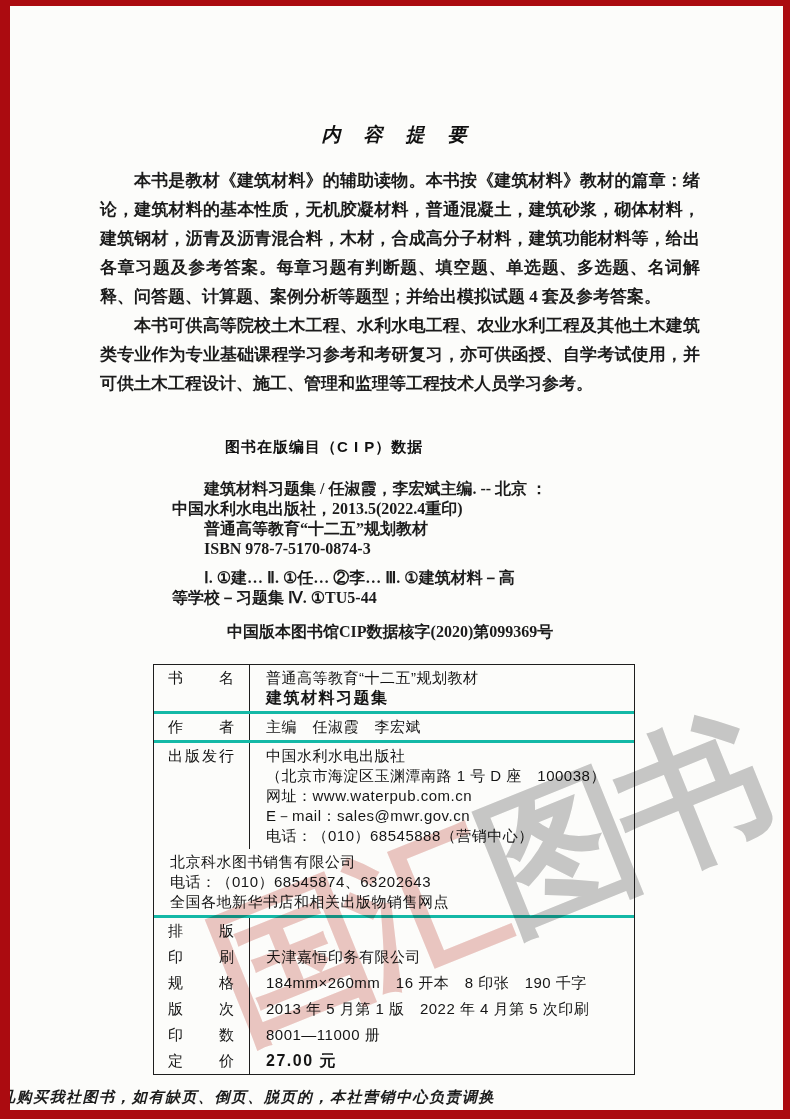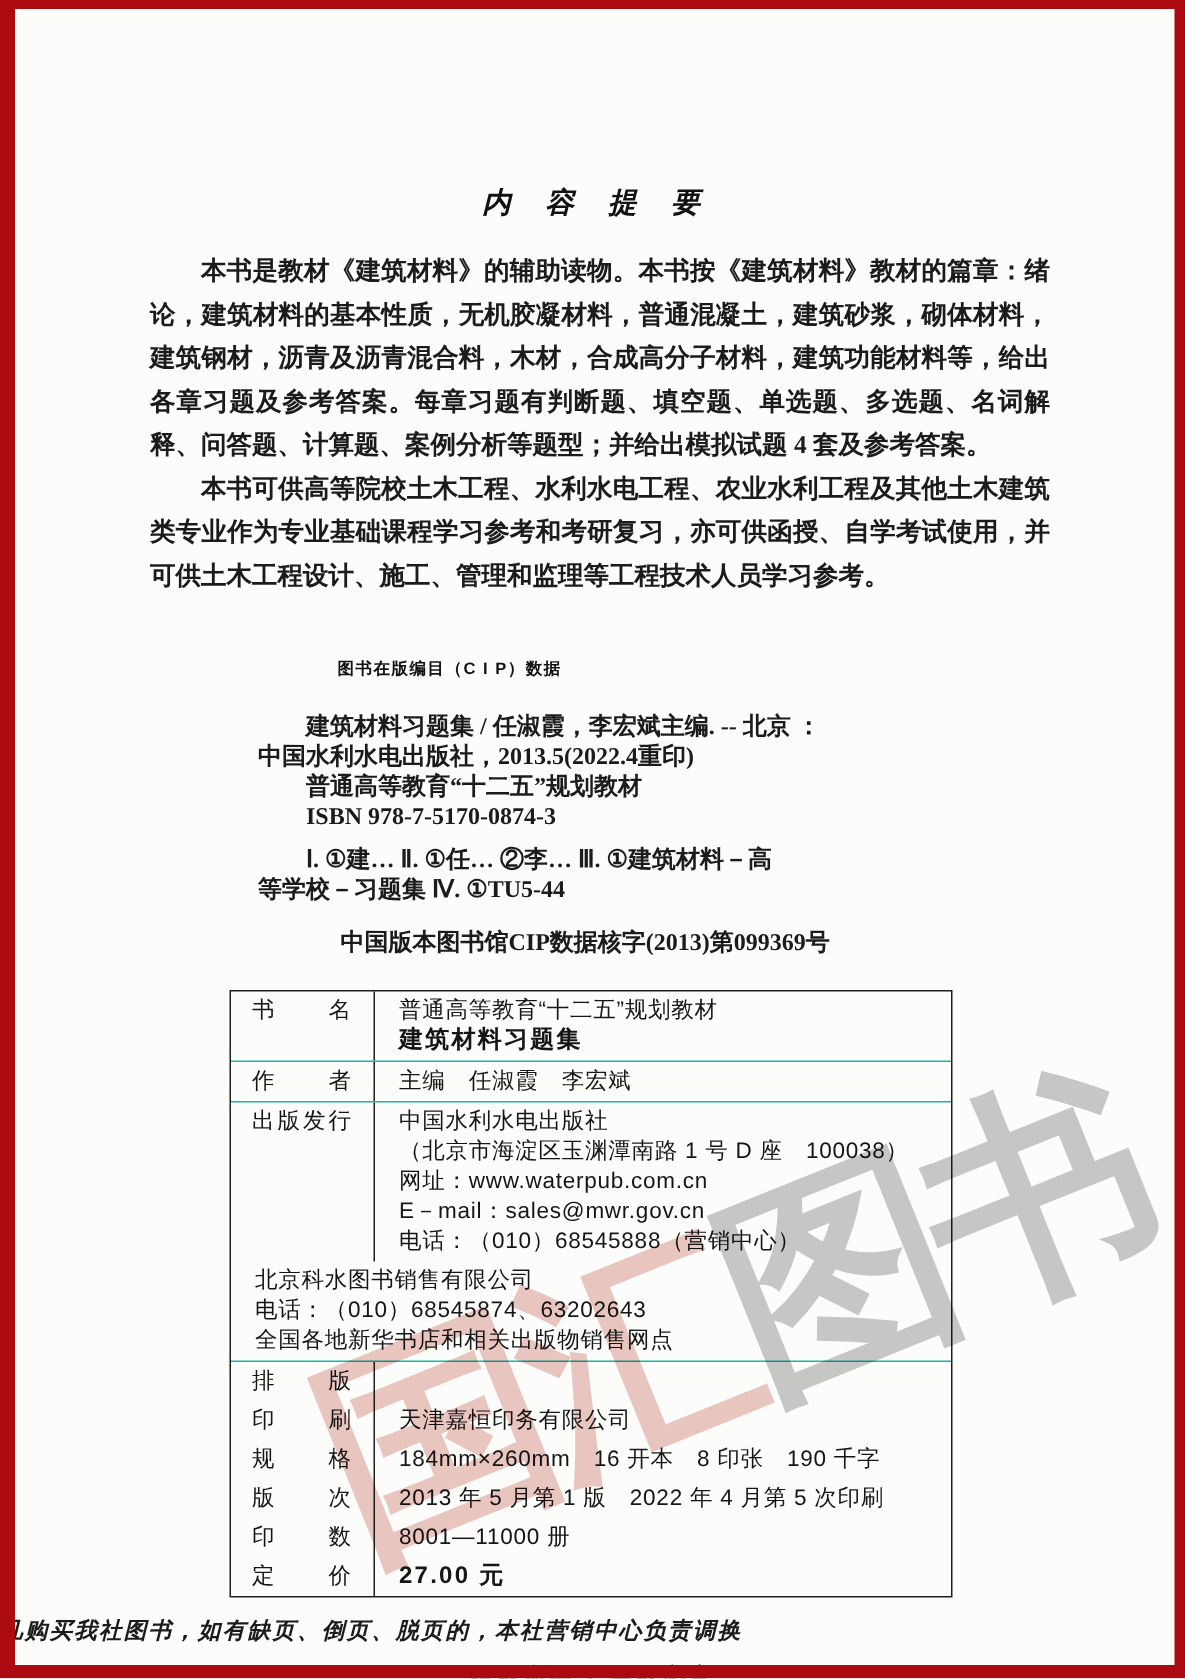--- a/index.html
+++ b/index.html
@@ -37,35 +37,35 @@
   }
   .summary{width:600px;margin:18px 0 0 100px;}
   .summary p{
     margin:0;font-size:17px;line-height:29px;text-align:justify;
     text-indent:2em;font-weight:600;
   }
   
   .cip-heading{
     margin:40px 0 0 225px;
     font-family:"Liberation Sans", sans-serif;
-    font-size:11px;font-weight:700;color:#111;letter-spacing:1px;
+    font-size:15px;font-weight:700;color:#111;letter-spacing:1px;
   }
   .cip-block{margin:22px 0 0 172px;font-size:16px;line-height:20px;font-weight:600;}
   .cip-block .ind{text-indent:2em;}
   .cip-gap{height:9px;}
   .cip-record{margin:14px 0 0 227px;font-size:16px;font-weight:600;}
   
   .colophon{
     width:482px;margin:21px 0 0 153px;box-sizing:border-box;
     border:1.5px solid #1e1e1e;
     font-family:"Liberation Sans", sans-serif;
     font-size:15px;color:#151515;
   }
   .c-row{display:flex;align-items:stretch;padding:0;}
-  .c-row.rule{border-bottom:1px solid #14b8a6;}
+  .c-row.rule{border-bottom:3px solid #14b8a6;}
   .c-label{
     flex:0 0 96px;box-sizing:border-box;border-right:1px solid #1e1e1e;
     padding:3px 15px 3px 14px;line-height:20px;
     text-align:justify;text-align-last:justify;
   }
   .c-val{flex:1;padding:3px 6px 3px 16px;}
   .c-line{line-height:20px;letter-spacing:0.5px;}
   .c-line.bold-hei{font-weight:700;font-size:16px;letter-spacing:1.5px;}
   .c-row.bold-row .c-line{font-weight:700;}
   
@@ -98,21 +98,21 @@
     <div class="cip-block">
       <div class="ind">建筑材料习题集 / 任淑霞，李宏斌主编. -- 北京 ：</div>
       <div>中国水利水电出版社，2013.5(2022.4重印)</div>
       <div class="ind">普通高等教育“十二五”规划教材</div>
       <div class="ind">ISBN 978-7-5170-0874-3</div>
       <div class="cip-gap"></div>
       <div class="ind">Ⅰ. ①建… Ⅱ. ①任… ②李… Ⅲ. ①建筑材料－高</div>
       <div>等学校－习题集 Ⅳ. ①TU5-44</div>
     </div>
 
-    <div class="cip-record">中国版本图书馆CIP数据核字(2013)第099369号</div>
+    <div class="cip-record">中国版本图书馆CIP数据核字(2020)第099369号</div>
 
     <div class="colophon" id="colophon">
         <div class="c-row rule">
           <div class="c-label">书名</div>
           <div class="c-val">
             <div class="c-line">普通高等教育“十二五”规划教材</div>
             <div class="c-line bold-hei">建筑材料习题集</div>
           </div>
         </div>
         <div class="c-row rule">

